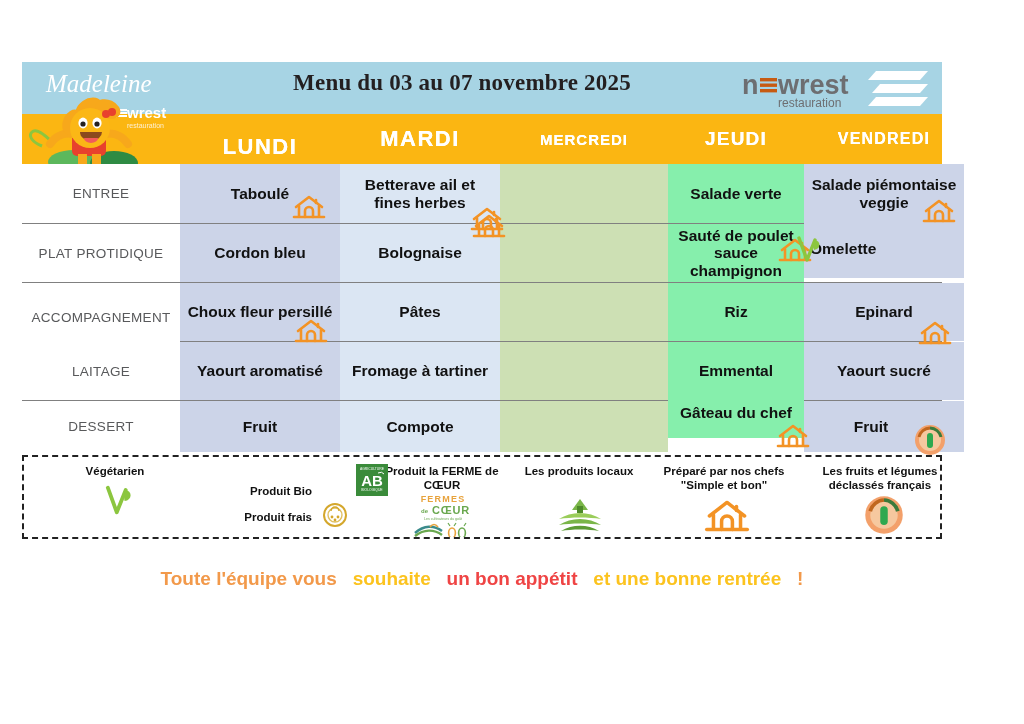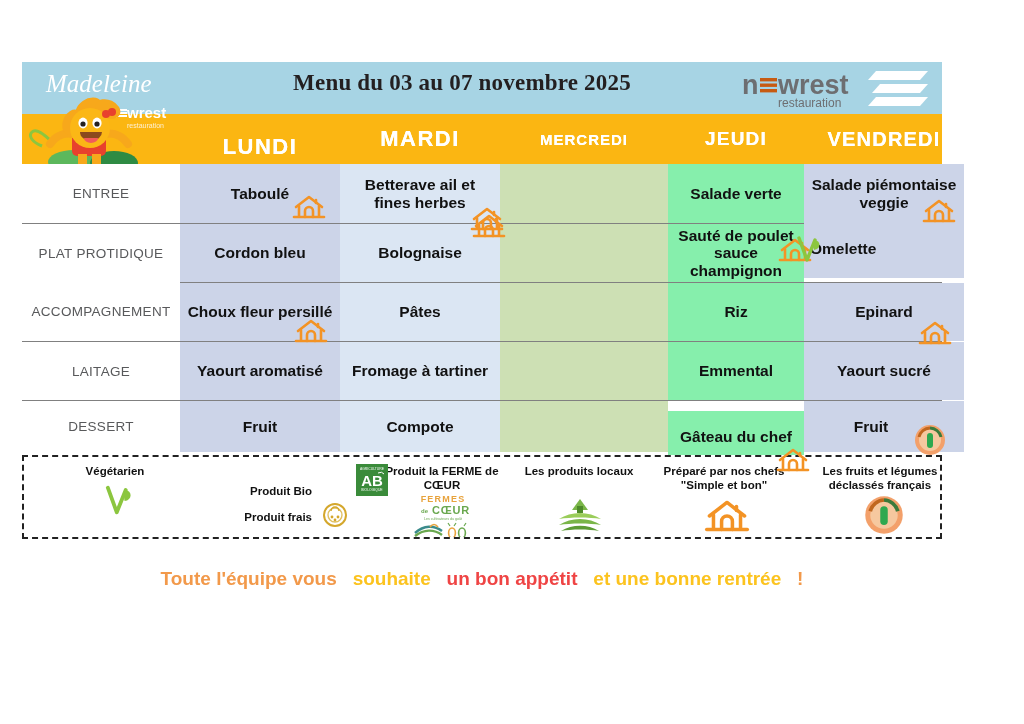--- a/index.html
+++ b/index.html
@@ -37,21 +37,21 @@
     position:absolute;top:0;height:50px;
     display:flex;align-items:flex-end;justify-content:center;
     color:#ffffff;font-weight:bold;
     padding-bottom:4px;box-sizing:border-box;
     text-shadow:0 0 0 #fff;
   }
   .day.lundi    {left:158px;width:160px;font-size:22px;letter-spacing:1.5px;}
   .day.mardi    {left:318px;width:160px;font-size:22px;letter-spacing:1.5px;align-items:center;padding-bottom:0;}
   .day.mercredi {left:478px;width:168px;font-size:15px;letter-spacing:1px;align-items:center;padding-bottom:0;}
   .day.jeudi    {left:646px;width:136px;font-size:19px;letter-spacing:1.2px;align-items:center;padding-bottom:0;}
-  .day.vendredi {left:782px;width:160px;font-size:20px;letter-spacing:1.2px;align-items:center;padding-bottom:0;}
+  .day.vendredi {left:782px;width:160px;font-size:16px;letter-spacing:1.2px;align-items:center;padding-bottom:0;}
 
   
   .mascot-box{position:absolute;left:22px;top:62px;width:160px;height:120px;overflow:hidden;}
 
   
   .grid{position:absolute;left:22px;top:164px;width:920px;height:288px;}
   .mercredi-col{
     position:absolute;left:478px;top:0;width:168px;height:288px;
     background:#cde0b4;
   }
@@ -278,21 +278,21 @@
     <div class="cell c-vendredi" style="top:56px;height:58px;justify-content:flex-start;padding-right:28px;">
       <span class="txt">Omelette</span>
       <span class="ic" style="left:-10px;top:12px;">
         <svg width="30" height="34" viewBox="0 0 30 34">
             <path d="M5,6 L13,28 L21,8" fill="none" stroke="#8cc63f" stroke-width="3.4" stroke-linecap="round" stroke-linejoin="round"></path>
             <path d="M21,8 C27,9 27,17 20,18 C19,13 20,10 21,8 Z" fill="#8cc63f"></path>
           </svg>
       </span>
     </div>
 
-    <div class="cell-label" style="top:118px;height:58px;text-align:right;">ACCOMPAGNEMENT</div>
+    <div class="cell-label" style="top:124px;height:58px;text-align:right;">ACCOMPAGNEMENT</div>
     <div class="cell c-lundi" style="top:119px;height:58px;">
       <span class="txt">Choux fleur persillé</span>
       <span class="ic" style="right:12px;bottom:-4px;">
         <svg width="34" height="28" viewBox="0 0 34 28">
             <g fill="none" stroke="#f39325" stroke-width="2.6" stroke-linecap="round" stroke-linejoin="round">
               <path d="M4,14 L17,4 L30,14"></path>
               <path d="M7,13 L7,23 M27,13 L27,23"></path>
               <path d="M2,24 L32,24"></path>
               <path d="M13,24 L13,18 A4,4 0 0 1 21,18 L21,24"></path>
               <path d="M24,7 L24,10"></path>
@@ -344,21 +344,21 @@
     <div class="cell-label" style="top:237px;height:51px;">DESSERT</div>
     <div class="cell c-lundi" style="top:237px;height:51px;">
       <span class="txt">Fruit</span>
     </div>
     <div class="cell c-mardi" style="top:237px;height:51px;">
       <span class="txt">Compote</span>
     </div>
     <div class="cell c-merc" style="top:237px;height:51px;">
       <span class="txt"></span>
     </div>
-    <div class="cell c-jeudi" style="top:247px;height:51px;">
+    <div class="cell c-jeudi" style="top:223px;height:51px;">
       <span class="txt">Gâteau du chef</span>
       <span class="ic" style="right:-6px;bottom:-12px;">
         <svg width="34" height="28" viewBox="0 0 34 28">
             <g fill="none" stroke="#f39325" stroke-width="2.6" stroke-linecap="round" stroke-linejoin="round">
               <path d="M4,14 L17,4 L30,14"></path>
               <path d="M7,13 L7,23 M27,13 L27,23"></path>
               <path d="M2,24 L32,24"></path>
               <path d="M13,24 L13,18 A4,4 0 0 1 21,18 L21,24"></path>
               <path d="M24,7 L24,10"></path>
             </g>

